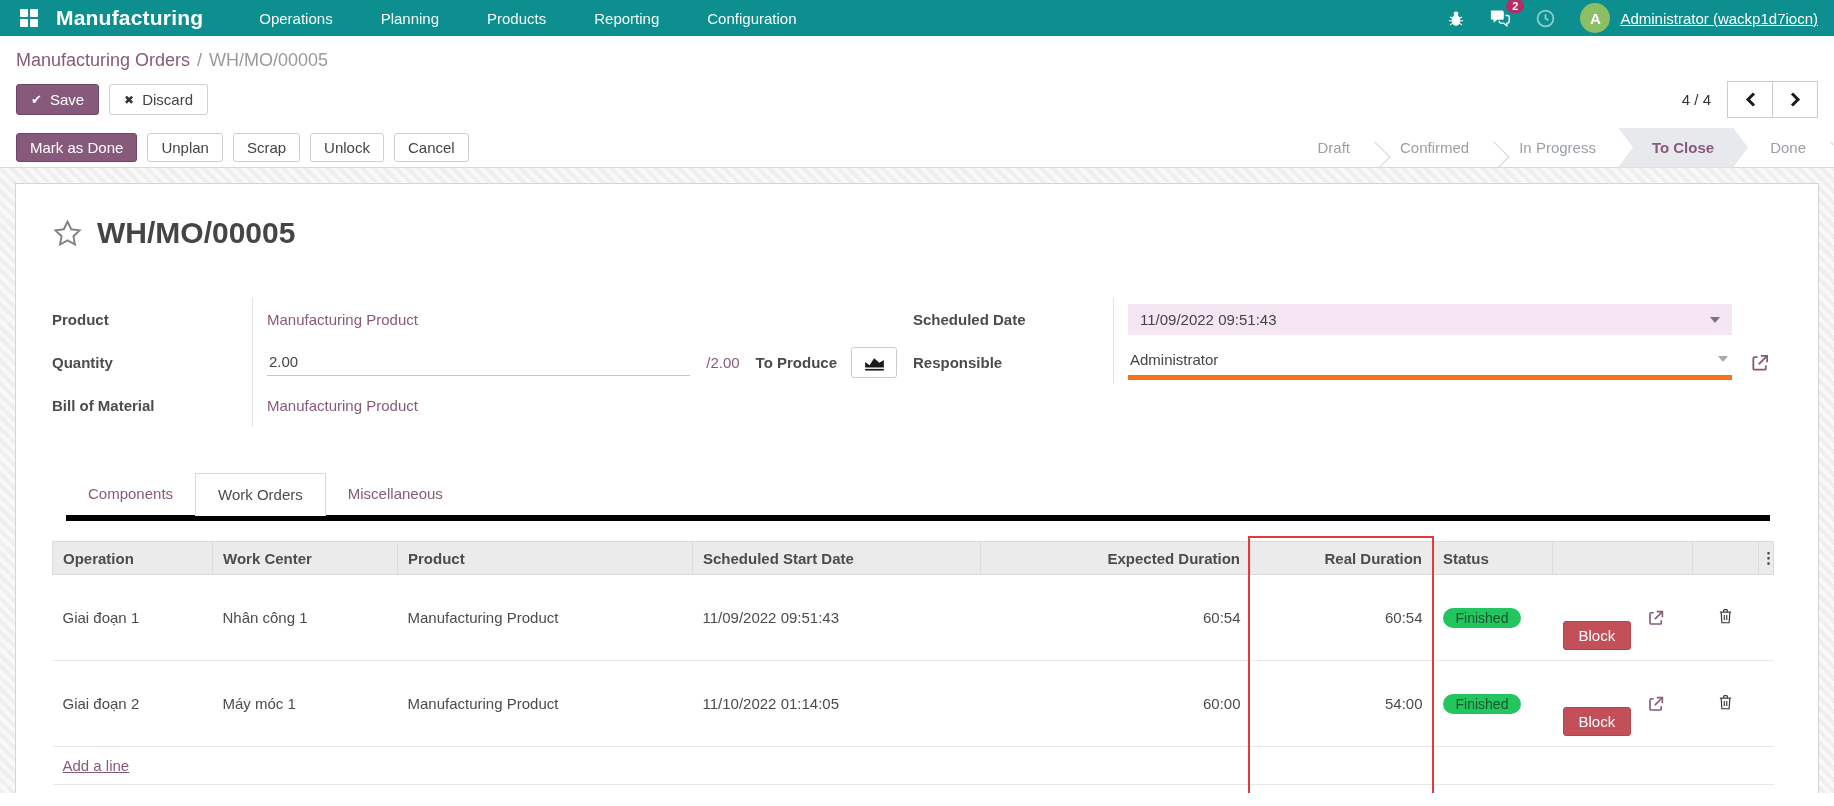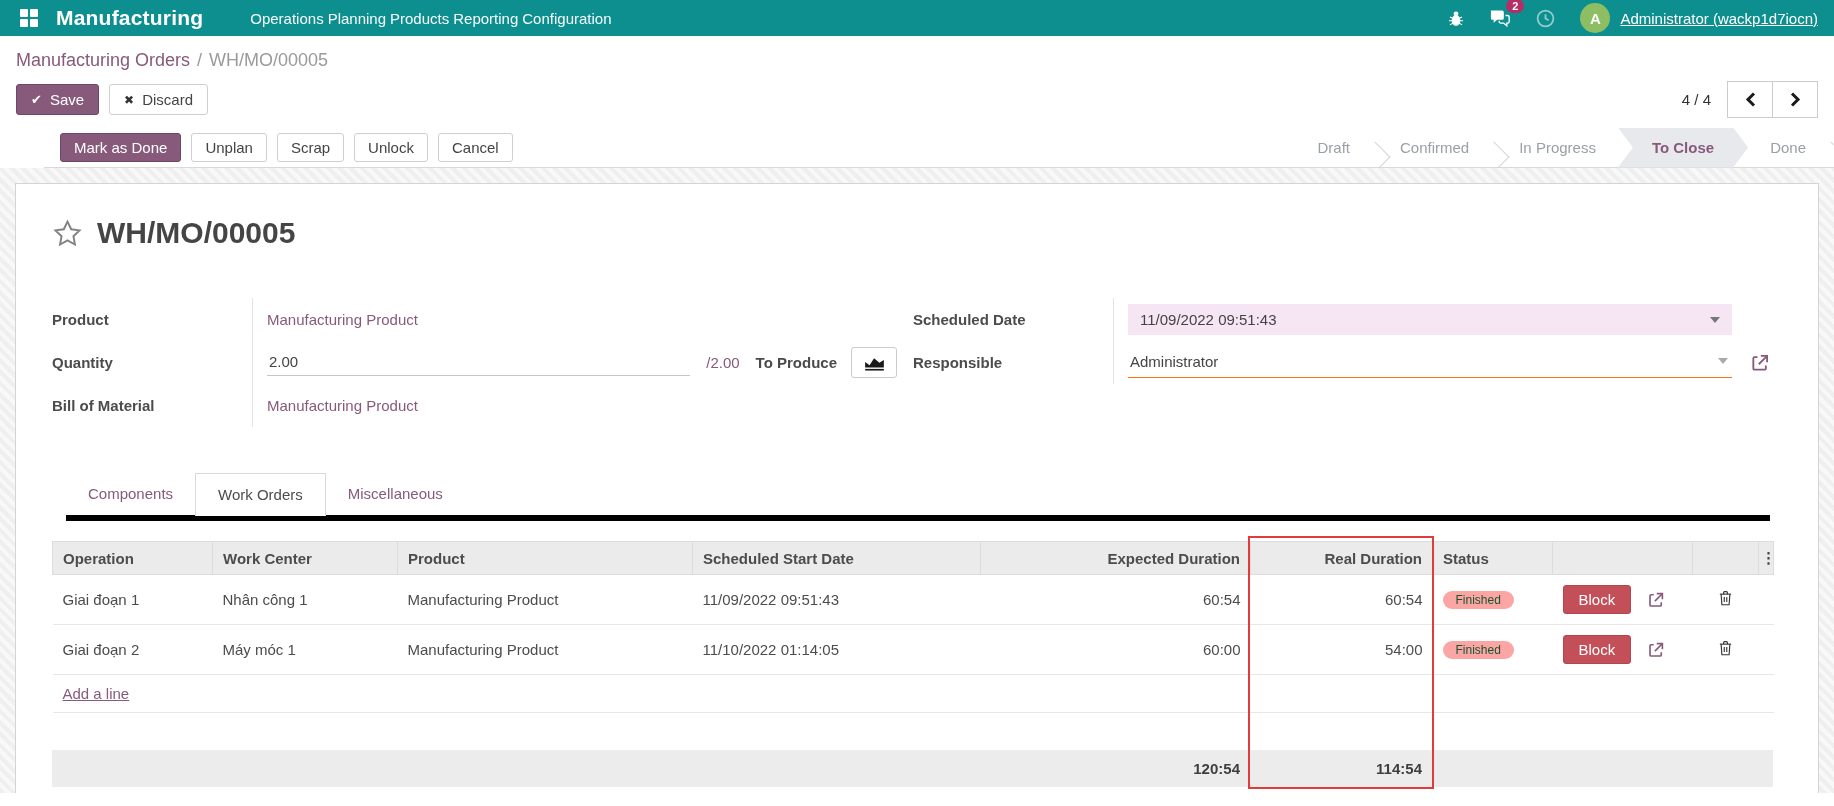--- a/index.html
+++ b/index.html
@@ -3,21 +3,21 @@
 <meta charset="utf-8">
 <style>
   * { margin:0; padding:0; box-sizing:border-box; }
   html,body { width:1834px; height:806px; overflow:hidden; }
   body { font-family:"Liberation Sans", sans-serif; background:#fff; position:relative; color:#4c4c4c; }
 
   
   .topbar { height:36px; background:#0E8F8F; display:flex; align-items:center; padding:0 16px; color:#fff; }
   .apps-btn { width:26px; height:26px; display:flex; align-items:center; justify-content:center; cursor:pointer; }
   .brand { font-size:21px; font-weight:700; margin:0 14px 0 14px; letter-spacing:.2px; cursor:pointer; }
-  .topmenu { display:flex; margin-left:31px; font-size:15px; }
+  .topmenu { display:flex; gap:44px; margin-left:40px; font-size:15px; }
   .topmenu .mi { cursor:pointer; opacity:.97; padding:6px 2px; }
   .top-right { margin-left:auto; display:flex; align-items:center; gap:24px; }
   .ticon { position:relative; display:flex; align-items:center; cursor:pointer; }
   .msg-badge { position:absolute; top:-9px; right:-13px; background:#B52D65; color:#fff; font-size:11px;
                border-radius:9px; padding:1px 6px; font-weight:700; }
   .clock { opacity:.55; }
   .usermenu { display:flex; align-items:center; gap:10px; cursor:pointer; }
   .avatar { width:30px; height:30px; border-radius:50%; background:#8EBE63; color:#fff; display:flex;
             align-items:center; justify-content:center; font-size:15px; font-weight:700; }
   .username { font-size:15px;text-decoration:underline; }
@@ -33,21 +33,21 @@
          padding:6px 14px; border:1px solid #cfcfcf; background:#fff; color:#444; }
   .btn-primary { background:#875A7B; border-color:#6d4763; color:#fff; }
   .left-btns { display:flex; gap:10px; }
   .pager { display:flex; align-items:center; }
   .pager-count { font-size:15px; color:#333; margin-right:16px; }
   .pager-btn { width:46px; height:37px; background:#fff; border:1px solid #ccc; display:flex; align-items:center;
                justify-content:center; cursor:pointer; }
   .pager-btn + .pager-btn { margin-left:-1px; }
 
   .cp-row2 { display:flex; justify-content:space-between; align-items:center; padding-left:16px;
-             border-bottom:1px solid #d9d9d9; height:40px;margin-left:44px; }
+             border-bottom:1px solid #d9d9d9; height:40px; }
   .cp-row2 .left-btns .btn { padding:5px 13px; }
 
   
   .statusbar { display:flex; align-items:flex-end; height:40px; font-size:15px; }
   .sb-step { color:#9aa0a6; padding:0 22px; line-height:40px; cursor:pointer; white-space:nowrap; }
   .sb-step.active { background:#E8E9ED; color:#875A7B; font-weight:700; padding:0 34px;
         clip-path:polygon(0 0, calc(100% - 15px) 0, 100% 50%, calc(100% - 15px) 100%, 0 100%, 15px 50%); }
   .sb-sep { width:22px; height:22px; border-top:1px solid #d4d4d4; border-right:1px solid #d4d4d4;
             transform:rotate(45deg); margin:0 -8px; flex:none; }
 
@@ -67,44 +67,44 @@
   .fval { flex:1; border-left:1px solid #e3e3e3; padding-left:14px; display:flex; align-items:center;
           font-size:15px; color:#444; }
   .link-purple { color:#875A7B; cursor:pointer; }
   .qty-input { flex:1; border-bottom:1px solid #c6c6c6; padding:3px 2px 5px; cursor:text; }
   .qty-total { color:#875A7B; margin-left:16px; }
   .to-produce { font-weight:700; color:#4a4a4a; margin-left:16px; }
   .graph-btn { margin-left:14px; width:46px; height:31px; border:1px solid #ccc; background:#fff; border-radius:3px;
                display:flex; align-items:center; justify-content:center; cursor:pointer; }
   .sched-field { flex:1; background:#F6E6F4; padding:7px 12px; display:flex; justify-content:space-between;
                  align-items:center; cursor:pointer; }
-  .resp-field { flex:1; border-bottom:1px solid #f97316; padding:5px 4px 7px 2px; display:flex;
+  .resp-field { flex:1; border-bottom:5px solid #f97316; padding:5px 4px 7px 2px; display:flex;
                 justify-content:space-between; align-items:center; cursor:pointer; }
   .caret { width:0; height:0; border-left:5px solid transparent; border-right:5px solid transparent;
            border-top:6px solid #777; }
   .caret.light { border-top-color:#aaa; }
   .ext-slot { width:38px; display:flex; justify-content:flex-end; align-items:center; cursor:pointer; }
 
   
   .tabs { display:flex; margin:46px 0 0 14px; border-bottom:6px solid #000000; font-size:15px; }
   .tab { padding:12px 22px; color:#875A7B; cursor:pointer; }
   .tab.active { color:#4c4c4c; background:#fff; border:1px solid #d9d9d9; border-bottom:1px solid #fff;
                 margin-bottom:-1px; }
 
   
   .tablewrap { position:relative; margin-top:20px; }
   table { border-collapse:collapse; width:1721px; table-layout:fixed; font-size:15px; color:#4c4c4c; }
   thead th { background:#ebebeb; font-weight:700; text-align:left; padding:7px 10px;
              border:1px solid #dcdcdc; white-space:nowrap; overflow:hidden; cursor:pointer; }
   th.num, td.num { text-align:right; }
   tbody td { padding:10px 10px; border-top:1px solid #e7e7e7; white-space:nowrap; overflow:hidden; }
-  .pill { display:inline-block; background:#fca5a5; color:#17552F; border-radius:11px; padding:2px 13px;
-          font-size:12px; }
+  .pill { display:inline-block; background:#22c55e; color:#17552F; border-radius:11px; padding:2px 13px;
+          font-size:14px; }
   .block-btn { background:#C34F59; border:1px solid #b2454e; color:#fff; border-radius:3px; padding:5px 15px;
-               font-size:15px; cursor:pointer; margin-right:16px; }
+               font-size:15px; cursor:pointer; margin-right:16px;margin-top:36px; }
   .cell-actions { display:flex; align-items:center; }
   .trash-cell { text-align:center; cursor:pointer; }
   .kebab { text-align:center !important; font-weight:700; color:#444; cursor:pointer; padding:7px 2px !important; }
   .addline td { color:#875A7B; cursor:pointer;text-decoration:underline; }
   .spacer td { height:37px; border-top:1px solid #e7e7e7; padding:0; }
   .totals td { background:#ececec; font-weight:700; color:#3f3f3f; padding:10px 10px; border:none; }
   .redbox { position:absolute; left:1196px; top:-5px; bottom:-2px; width:186px;
             border:2px solid #E23B3B; pointer-events:none; z-index:4; }
   svg { display:block; }
 </style>

